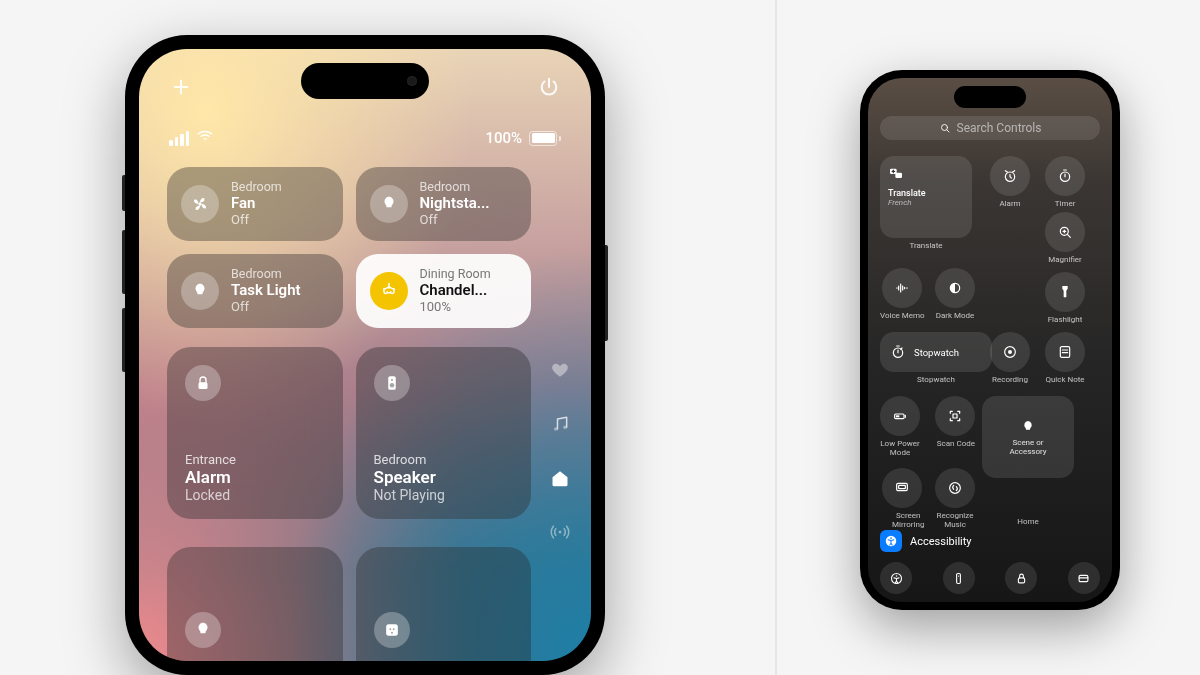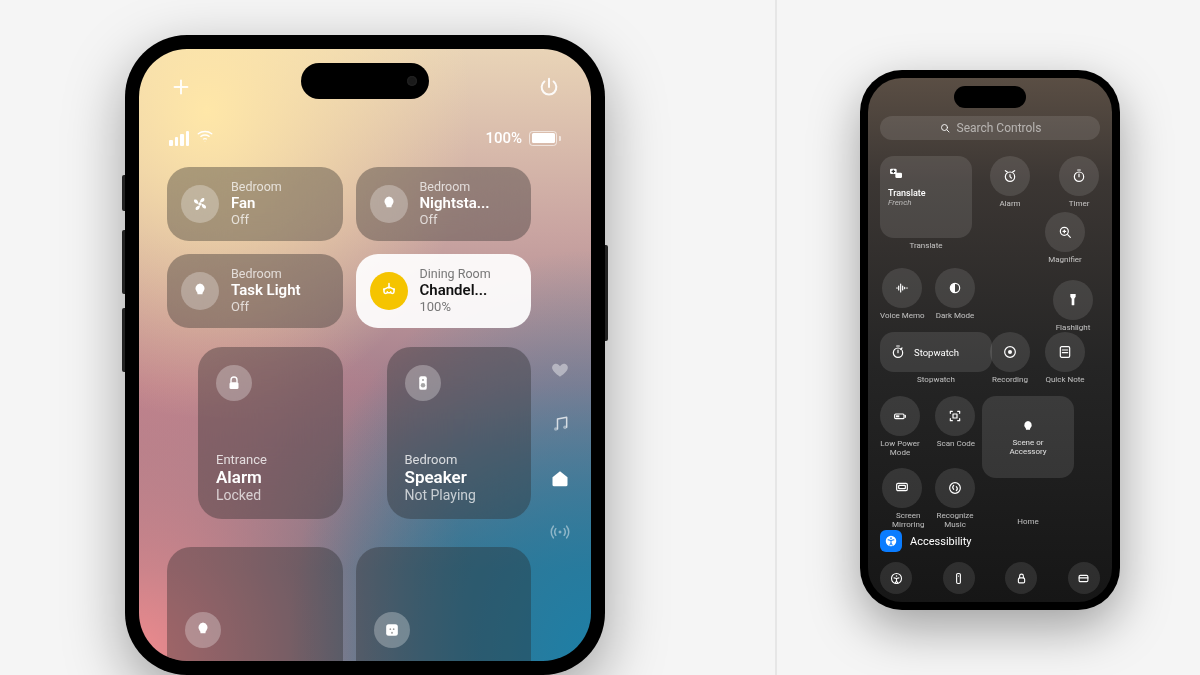--- a/index.html
+++ b/index.html
@@ -47,21 +47,21 @@
   .tile .room{font-size:12.5px;opacity:.72;white-space:nowrap;overflow:hidden;text-overflow:ellipsis;}
   .tile .name{font-size:15px;font-weight:600;white-space:nowrap;overflow:hidden;text-overflow:ellipsis;}
   .tile .state{font-size:13px;opacity:.72;}
   .tile.light .room,.tile.light .state{color:#777;opacity:1;}
   .tile.light .name{color:#111;}
   .ic svg{width:20px;height:20px;}
   .ic.yellow{background:#f5c400;}
   .ic.yellow svg{fill:#fff;}
 
   .bigtiles{position:absolute;top:298px;left:28px;right:60px;display:grid;grid-template-columns:1fr 1fr;gap:13px;}
-  .big{border-radius:24px;background:rgba(40,40,40,.36);backdrop-filter:blur(30px);color:#fff;padding:18px 18px 16px;height:172px;box-sizing:border-box;display:flex;flex-direction:column;justify-content:space-between;margin-left:31px;}
+  .big{border-radius:24px;background:rgba(40,40,40,.36);backdrop-filter:blur(30px);color:#fff;padding:18px 18px 16px;height:172px;box-sizing:border-box;display:flex;flex-direction:column;justify-content:space-between;}
   .big .topic{width:36px;height:36px;border-radius:50%;background:rgba(255,255,255,.28);display:flex;align-items:center;justify-content:center;}
   .big .topic svg{width:18px;height:18px;}
   .big .info .room{font-size:13px;opacity:.78;}
   .big .info .name{font-size:17px;font-weight:600;}
   .big .info .state{font-size:14px;opacity:.7;}
 
   .cut{position:absolute;top:498px;left:28px;right:60px;display:grid;grid-template-columns:1fr 1fr;gap:13px;}
   .cut .tile.big2{border-radius:24px 24px 0 0;background:rgba(40,40,40,.36);height:130px;padding:18px;}
   .cut .tile.big2 .ic{background:rgba(255,255,255,.28);width:36px;height:36px;}
 
@@ -328,21 +328,21 @@
         </div>
         <div class="cc-item" style="left:110px;top:0;">
           <div class="chip small round">
               <svg viewBox="0 0 24 24">
                 <circle cx="12" cy="13" r="7"></circle>
                 <path d="M12 10v3l2 2M5 4l3 2M19 4l-3 2"></path>
               </svg>
             </div>
           <div class="lbl">Alarm</div>
         </div>
-        <div class="cc-item" style="left:179px;top:0;">
+        <div class="cc-item" style="left:165px;top:0;">
           <div class="chip small round">
               <svg viewBox="0 0 24 24">
                 <circle cx="12" cy="13" r="7"></circle>
                 <path d="M12 9v4M10 3h4"></path>
               </svg>
             </div>
           <div class="lbl">Timer</div>
         </div>
         <div class="cc-item" style="left:165px;top:56px;">
           <div class="chip small round">
@@ -364,21 +364,21 @@
         </div>
         <div class="cc-item" style="left:55px;top:112px;">
           <div class="chip small round">
               <svg viewBox="0 0 24 24">
                 <circle cx="12" cy="12" r="7"></circle>
                 <path d="M12 5a7 7 0 0 0 0 14z" fill="#fff" stroke="none"></path>
               </svg>
             </div>
           <div class="lbl">Dark Mode</div>
         </div>
-        <div class="cc-item" style="left:165px;top:124px;margin-left:8px;">
+        <div class="cc-item" style="left:165px;top:116px;">
           <div class="chip small round">
               <svg viewBox="0 0 24 24">
                 <path d="M8 3h8v4l-2 3v9a1 1 0 0 1-1 1h-2a1 1 0 0 1-1-1v-9L8 7z" fill="#fff" stroke="none"></path>
               </svg>
             </div>
           <div class="lbl">Flashlight</div>
         </div>
 
         <div class="cc-item" style="left:0;top:176px;">
           <div class="chip wide">

